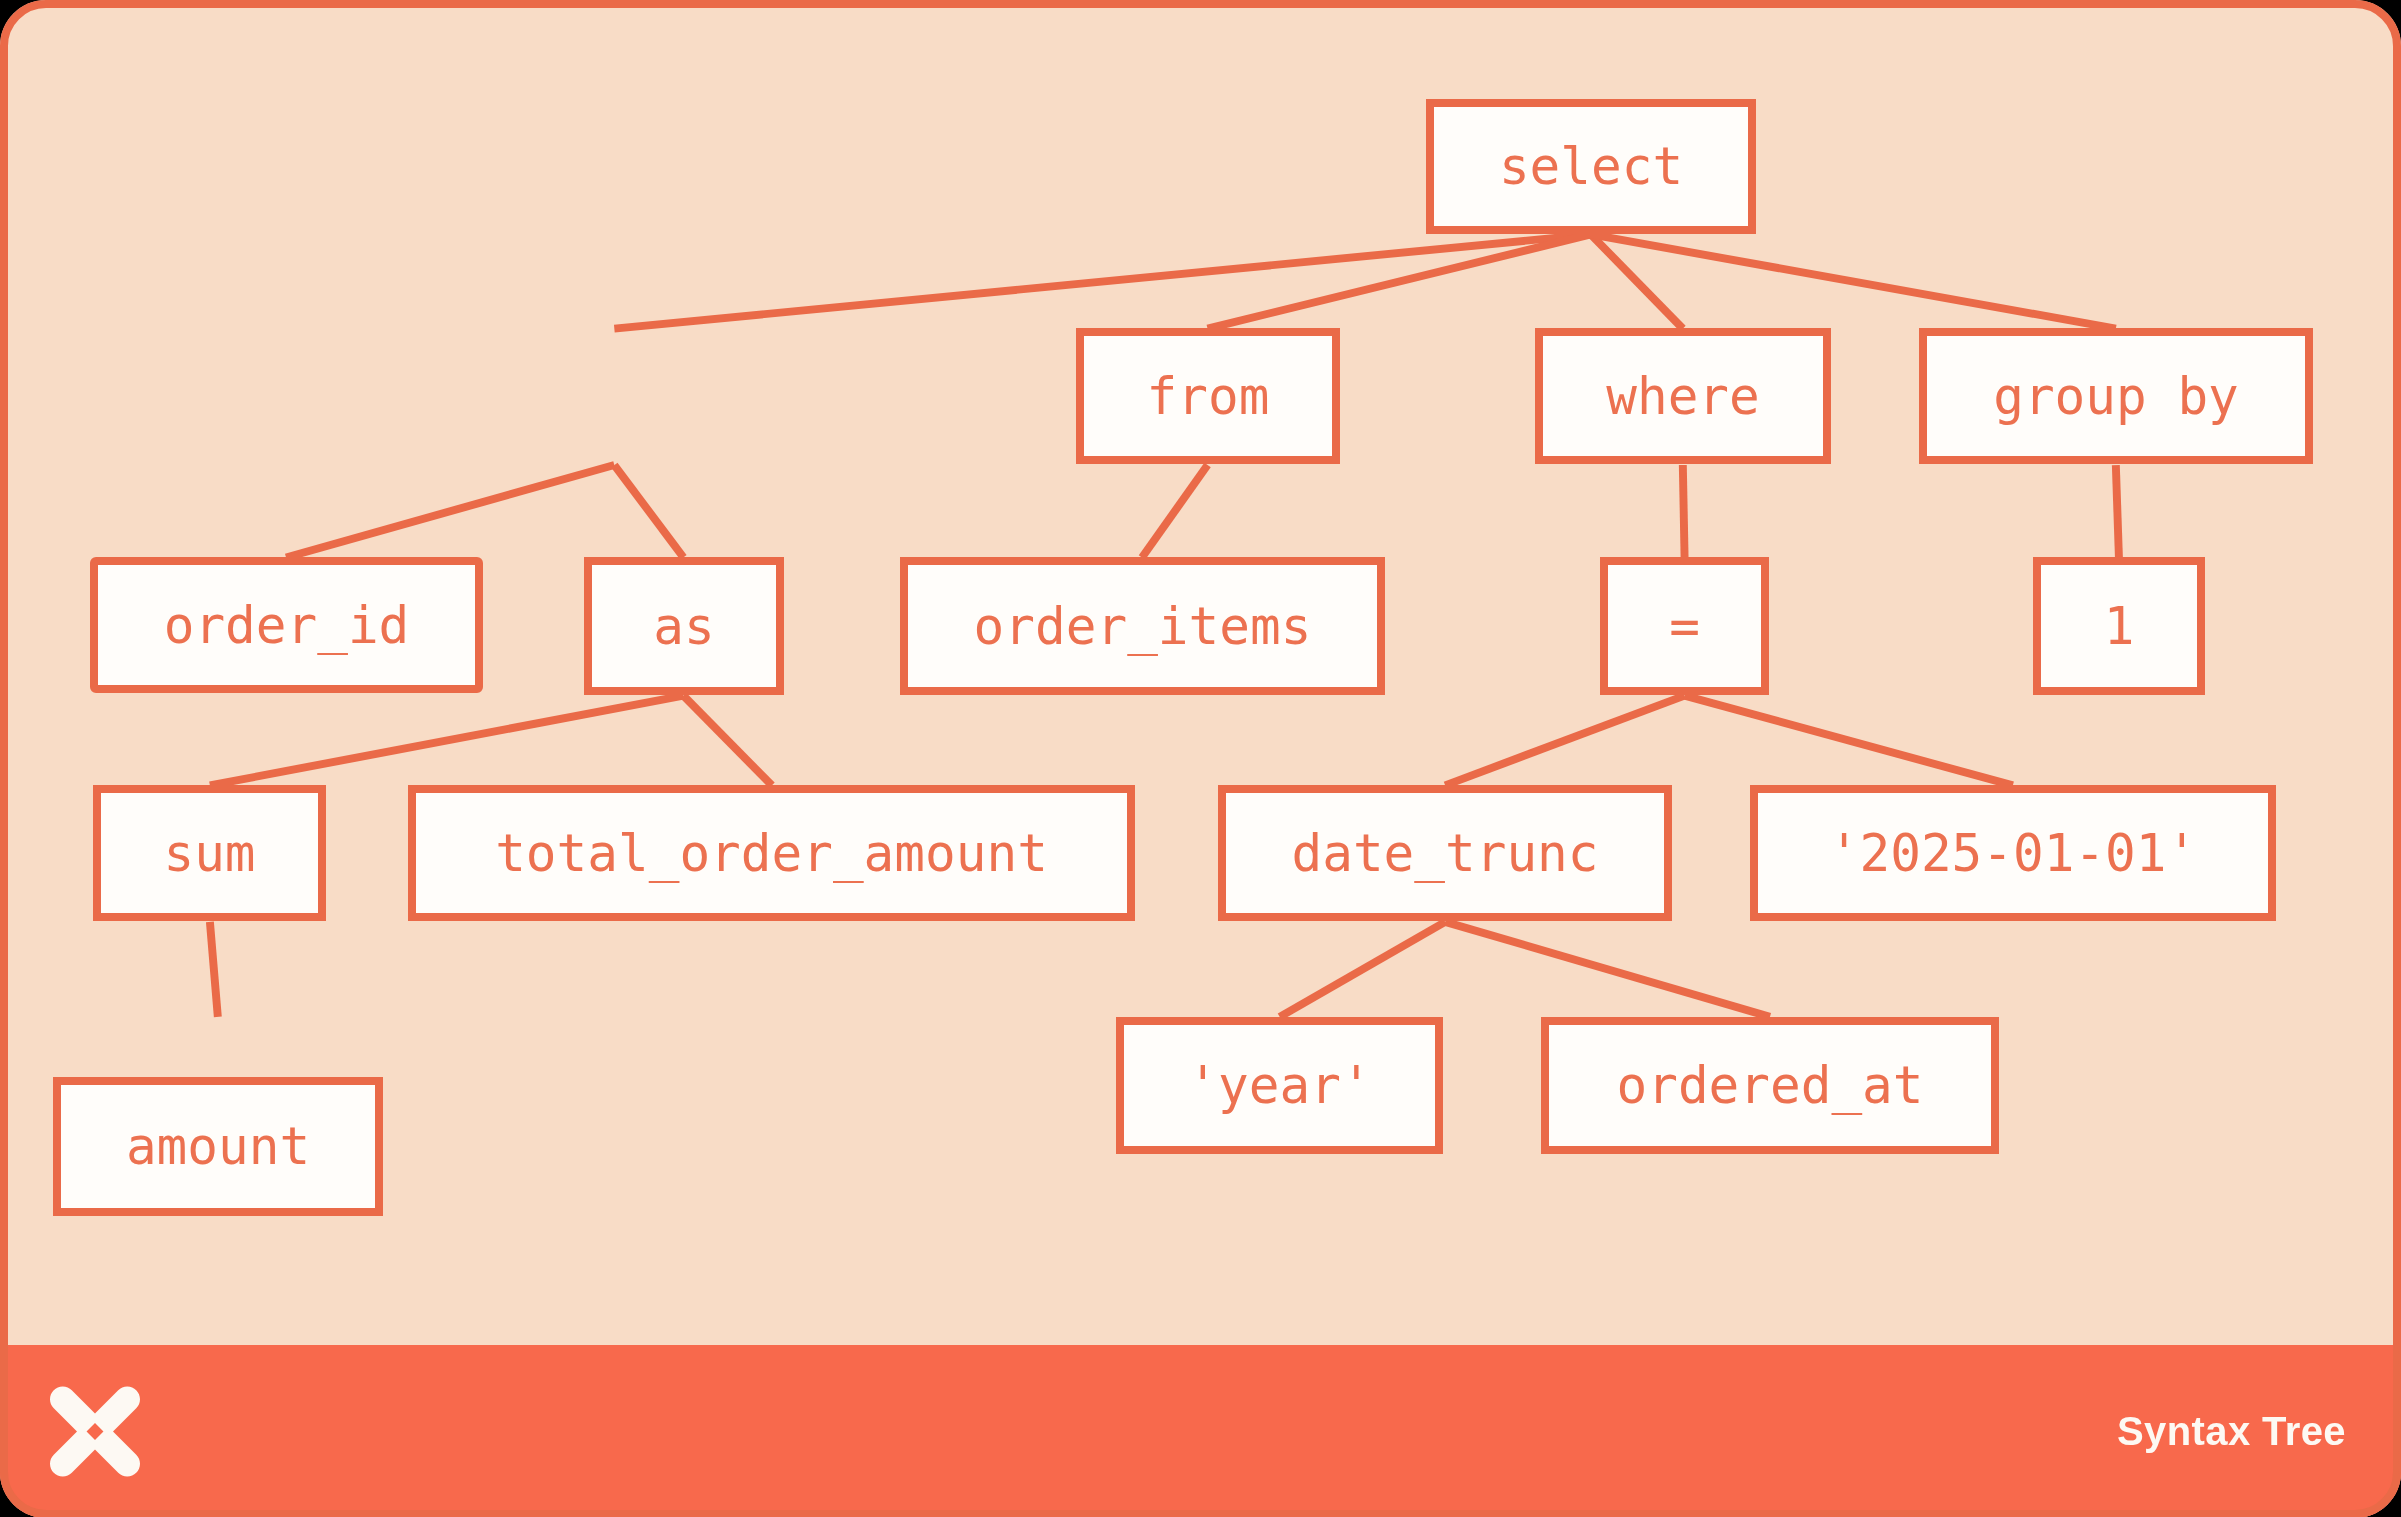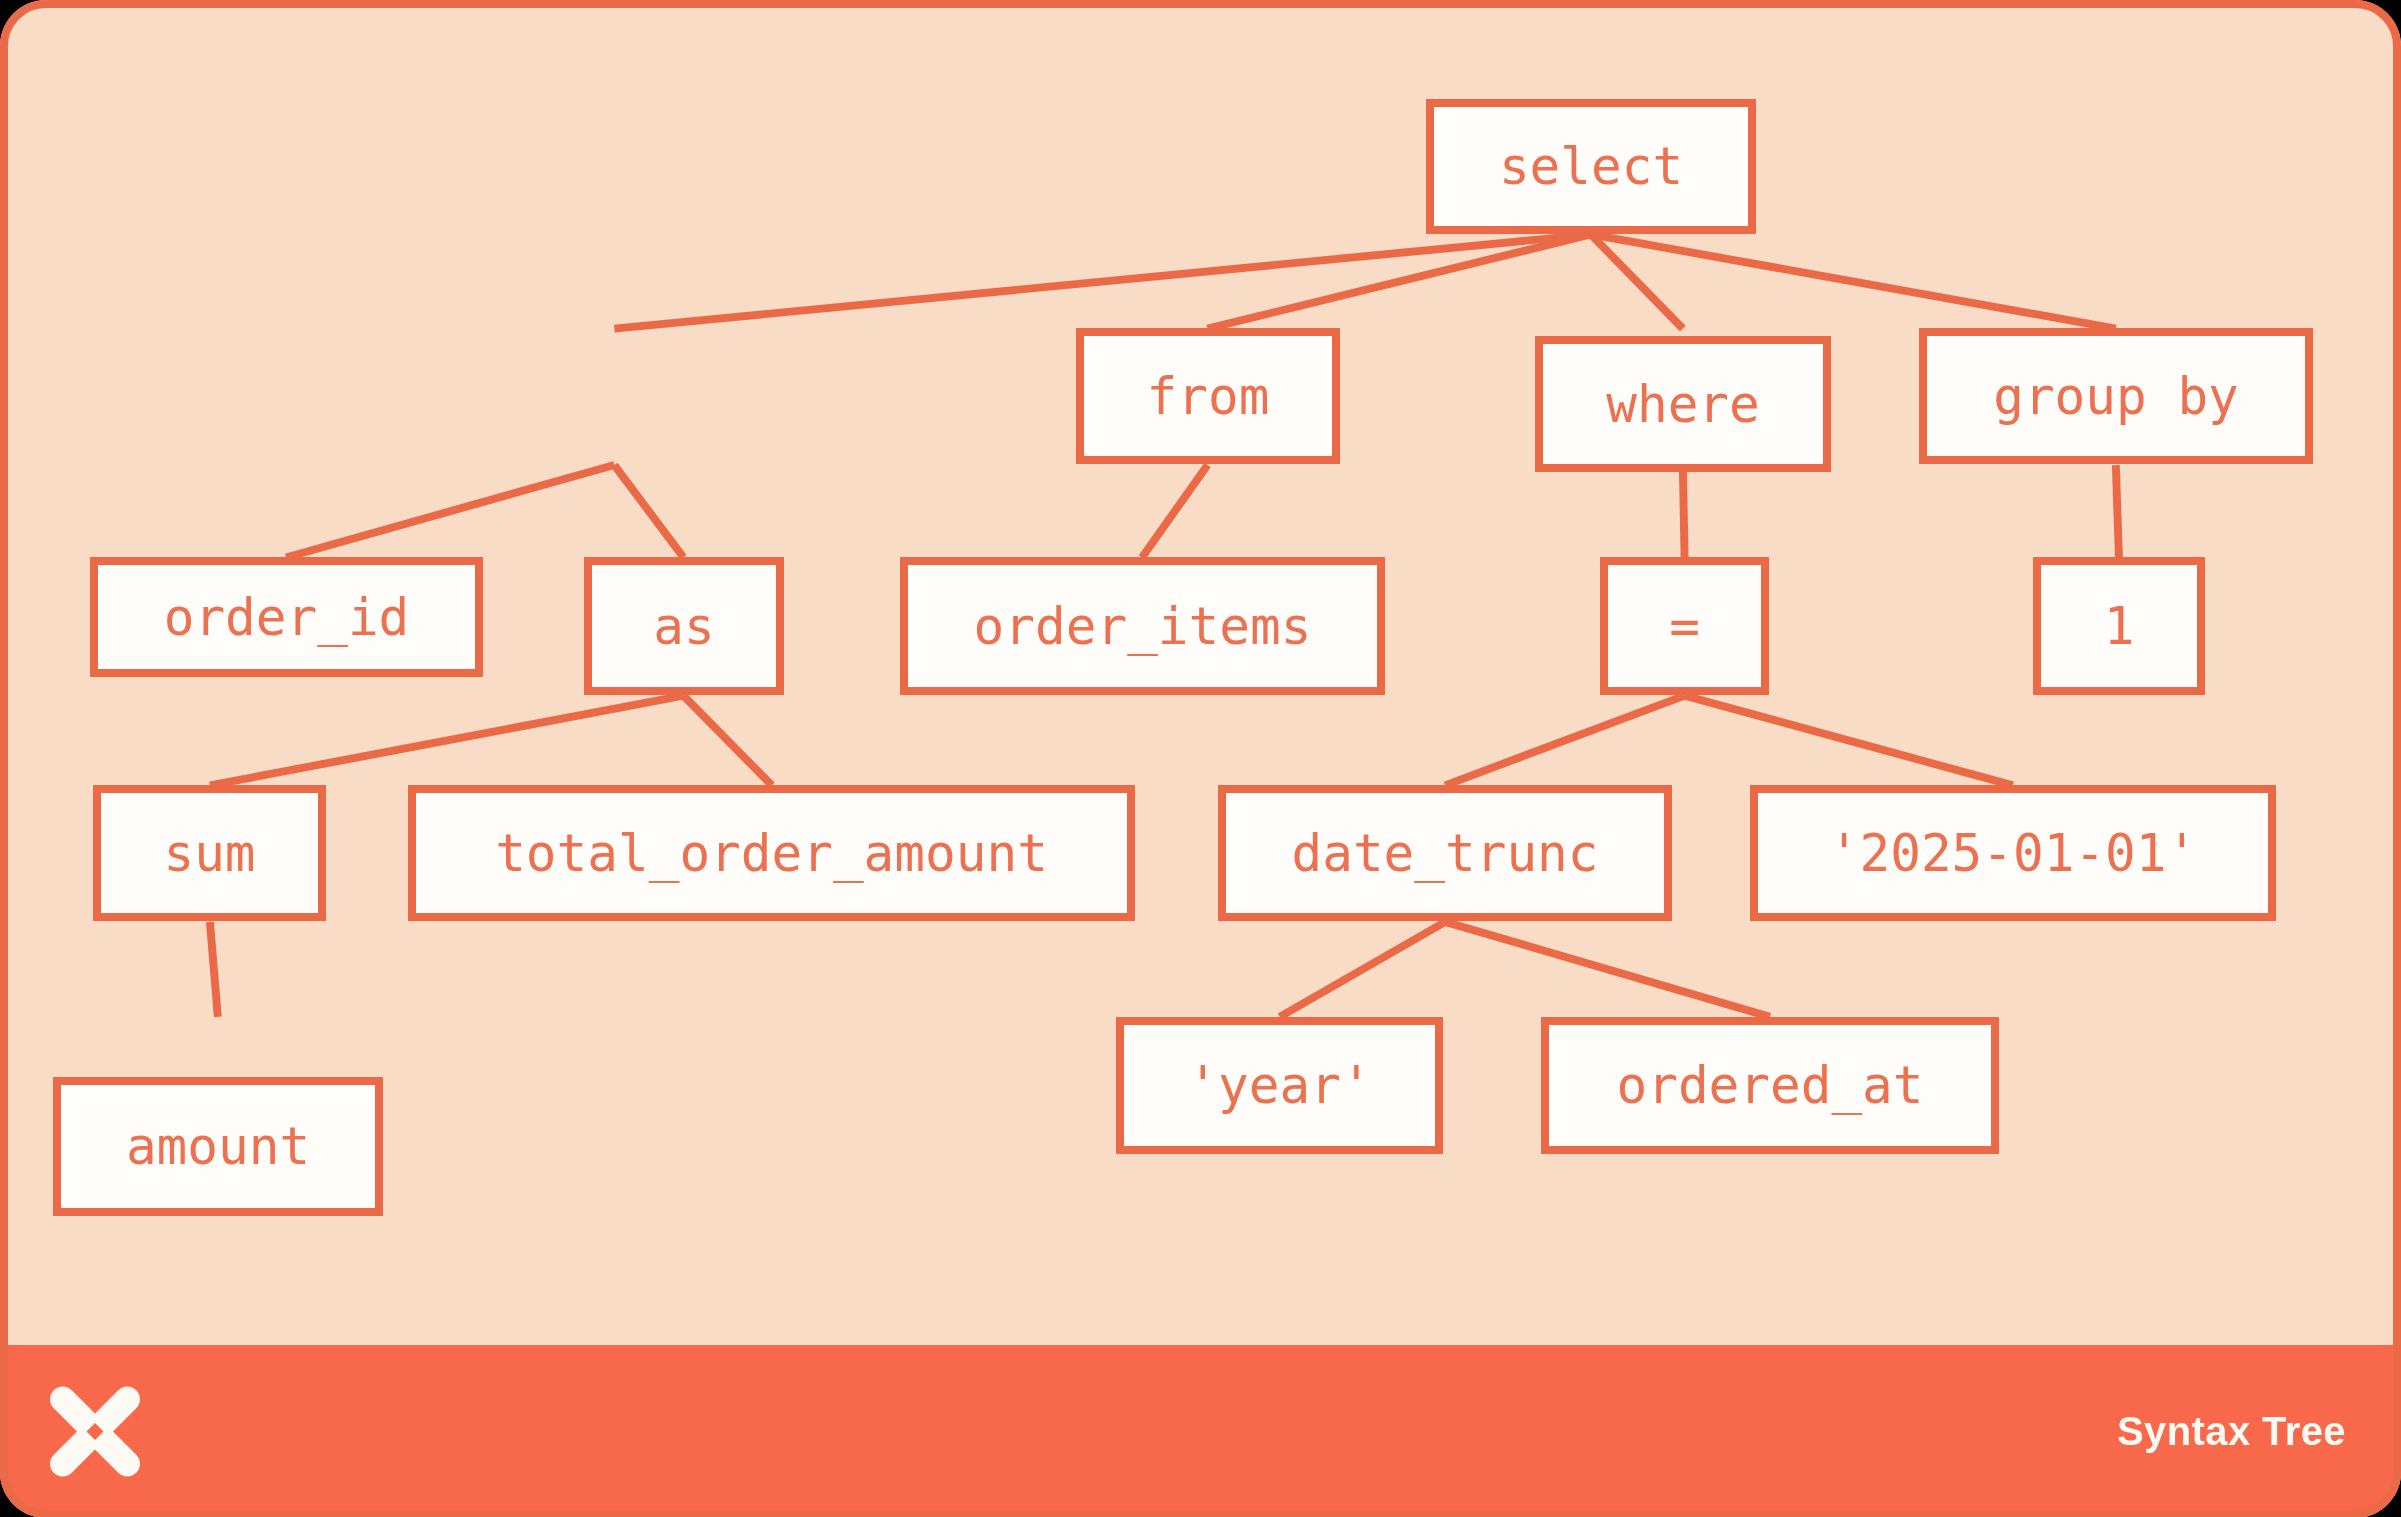--- a/index.html
+++ b/index.html
@@ -77,23 +77,23 @@
       <line x1="776.5" y1="790" x2="877" y2="892"></line>
       <line x1="1914" y1="790" x2="1642" y2="892"></line>
       <line x1="1914" y1="790" x2="2287" y2="892"></line>
       <line x1="238.5" y1="1047" x2="247.5" y2="1155"></line>
       <line x1="1642" y1="1047" x2="1454" y2="1155"></line>
       <line x1="1642" y1="1047" x2="2011" y2="1155"></line>
     </svg>
 
   <div class="node" style="left:1426px;top:99px;width:330px;height:135px;">select</div>
   <div class="node" style="left:1076px;top:328px;width:264px;height:136px;">from</div>
-  <div class="node" style="left:1535px;top:328px;width:296px;height:136px;margin-top:8px;">where</div>
+  <div class="node" style="left:1535px;top:328px;width:296px;height:136px;">where</div>
   <div class="node" style="left:1919px;top:328px;width:394px;height:136px;">group by</div>
-  <div class="node" style="left:90px;top:557px;width:393px;height:120px;">order_id</div>
+  <div class="node" style="left:90px;top:557px;width:393px;height:136px;border-radius:6px;">order_id</div>
   <div class="node" style="left:584px;top:557px;width:200px;height:138px;">as</div>
   <div class="node" style="left:900px;top:557px;width:485px;height:138px;">order_items</div>
   <div class="node" style="left:1600px;top:557px;width:169px;height:138px;">=</div>
   <div class="node" style="left:2033px;top:557px;width:172px;height:138px;">1</div>
   <div class="node" style="left:93px;top:785px;width:233px;height:136px;">sum</div>
   <div class="node" style="left:408px;top:785px;width:727px;height:136px;">total_order_amount</div>
   <div class="node" style="left:1218px;top:785px;width:454px;height:136px;">date_trunc</div>
   <div class="node" style="left:1750px;top:785px;width:526px;height:136px;">'2025-01-01'</div>
   <div class="node" style="left:53px;top:1077px;width:330px;height:139px;">amount</div>
   <div class="node" style="left:1116px;top:1017px;width:327px;height:137px;">'year'</div>

